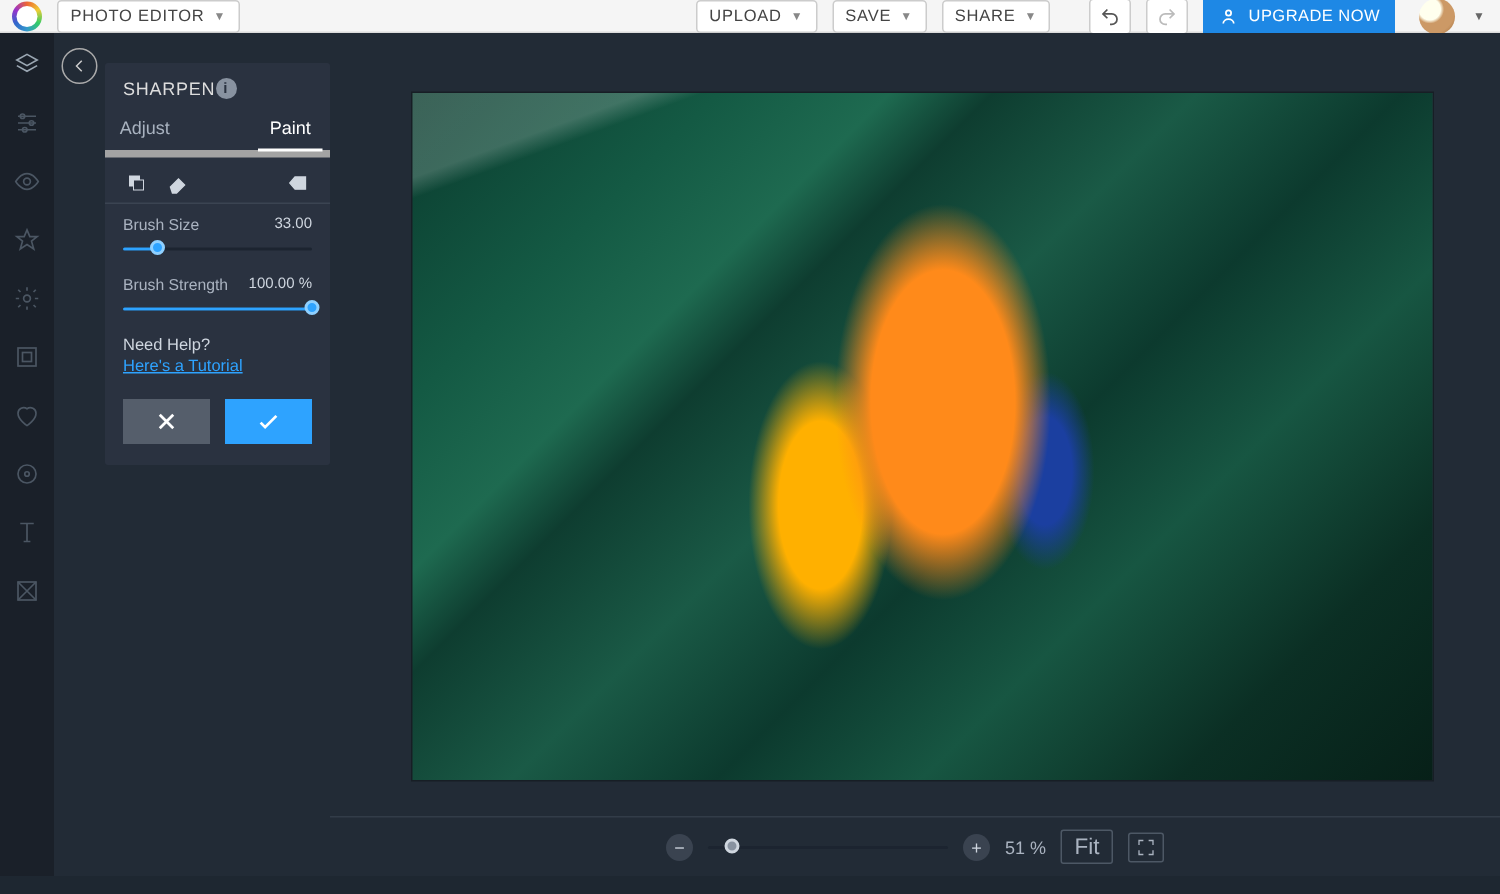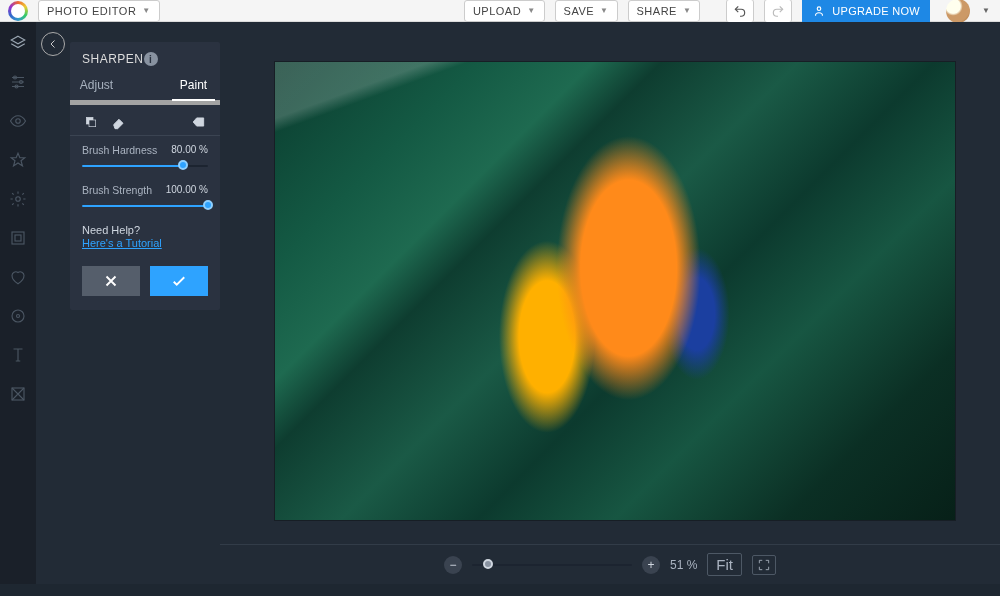--- a/index.html
+++ b/index.html
@@ -200,27 +200,27 @@
           <span class="tool-ico">
               <svg viewBox="0 0 24 24" width="18" height="14" fill="none" stroke="#cfd6df" stroke-width="1.5">
                 <path d="M8 5h12v14H8L2 12z"></path>
                 <path d="M12 9l6 6M18 9l-6 6"></path>
               </svg>
             </span>
         </div>
 
         <div class="slider-block">
           <div class="row1">
-              <span>Brush Hardness</span>
-              <span class="val">80.00 %</span>
+              <span>Brush Size</span>
+              <span class="val">33.00</span>
             </div>
           <div class="track">
               <div class="track-line"></div>
-              <div class="track-fill" style="width:80%"></div>
-              <div class="thumb" style="left:80%"></div>
+              <div class="track-fill" style="width:18%"></div>
+              <div class="thumb" style="left:18%"></div>
             </div>
         </div>
         <div class="slider-block">
           <div class="row1">
               <span>Brush Strength</span>
               <span class="val">100.00 %</span>
             </div>
           <div class="track">
               <div class="track-line"></div>
               <div class="track-fill" style="width:100%"></div>

